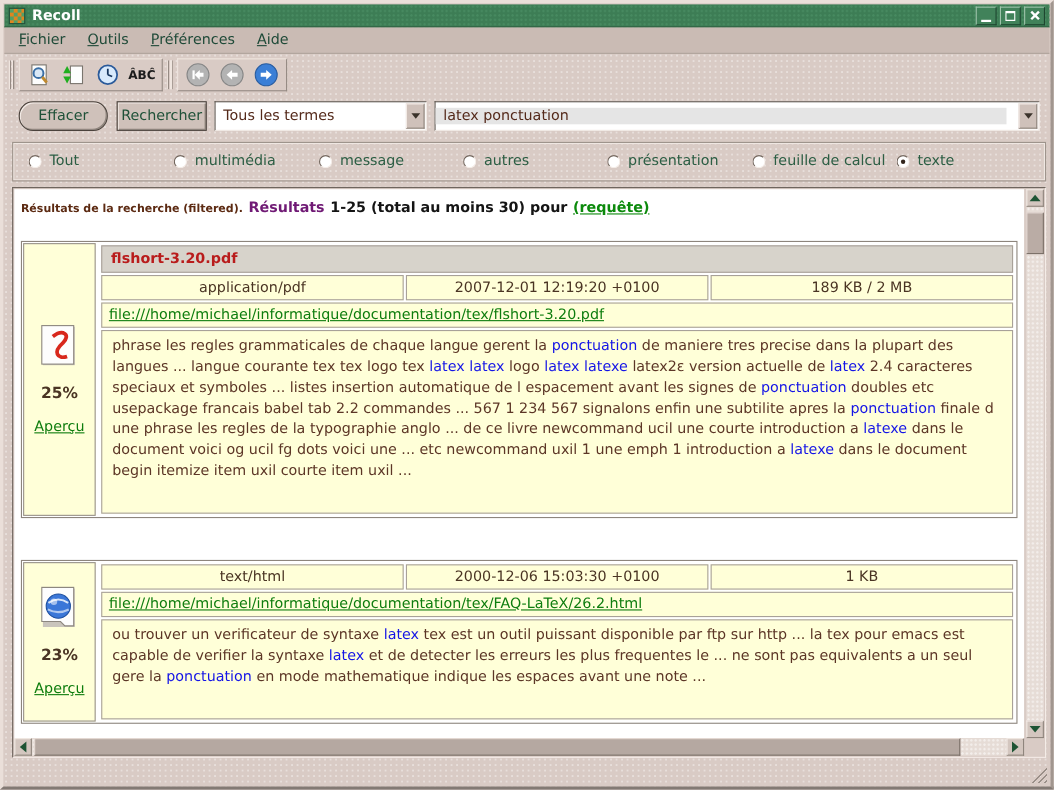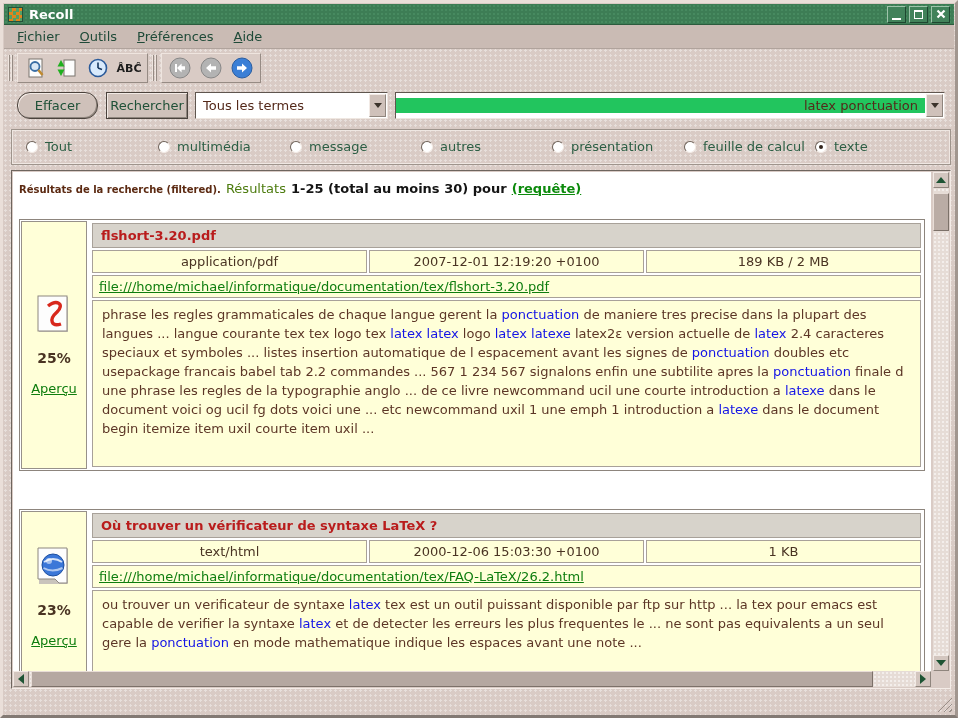--- a/index.html
+++ b/index.html
@@ -58,44 +58,44 @@
   .search-row { position:absolute; left:0; top:85px; right:0; height:34px; }
   .btn3d {
     position:absolute; top:4px; height:27px;
     background:#cfc1ba; border:1px solid #4a423c;
     box-shadow: inset 1px 1px 0 #f2eae5, inset -1px -1px 0 #8f857d;
     color:#1f5138; font-size:13px; font-family:inherit; cursor:default;
     display:flex; align-items:center; justify-content:center;
   }
   .combo { position:absolute; top:4px; height:27px; background:#fff;
     border:1px solid; border-color:#5f564f #efe7e1 #efe7e1 #5f564f;
-    display:flex; align-items:center; }
+    display:flex; align-items:center;gap:10px; }
   .combo .val { flex:1; padding:0 7px; font-size:13px; color:#54291a; white-space:nowrap; overflow:hidden; }
   .combo input { flex:1; min-width:0; border:none; outline:none; padding:0 7px;
-    font:13px "DejaVu Sans","Liberation Sans",sans-serif; color:#54291a; background:#22c55e;text-align:right; }
+    font:13px "DejaVu Sans","Liberation Sans",sans-serif; color:#54291a; background:#e5e5e5; }
   .combo-arrow { width:17px; height:23px; margin:1px; flex:none; background:#cfc1ba;
     border:1px solid; border-color:#f2eae5 #8f857d #8f857d #f2eae5;
     display:flex; align-items:flex-start; justify-content:center; }
   .combo-arrow::after { content:""; border:4px solid transparent; border-top:5px solid #3b332b; margin-top:8px; }
   
   .radio-row { position:absolute; left:8px; top:126px; width:940px; height:36px;
     border:1px solid #9e948c; box-shadow: inset 1px 1px 0 #efe7e2, inset -1px -1px 0 #efe7e2; }
   .radio-item { position:absolute; top:9px; display:flex; align-items:center; gap:7px;
     font-size:13px; color:#2c5e44; white-space:nowrap; }
   .radio-circle { width:12px; height:12px; border-radius:50%; background:#fff; flex:none;
     border:1px solid; border-color:#6e6259 #f4ece7 #f4ece7 #6e6259; position:relative; }
   .radio-item.checked .radio-circle::after { content:""; position:absolute; inset:3px; border-radius:50%; background:#33251c; }
   
   .results-frame { position:absolute; left:8px; top:167px; width:940px; height:519px;
     border:1px solid; border-color:#6e655e #f4ece7 #f4ece7 #6e655e; background:#d9cbc5; }
   .results-viewport { position:absolute; left:1px; top:1px; right:19px; bottom:17px;
     background:#fff; overflow:hidden; padding-top:4px; }
   .results-header { padding:2px 4px 10px 6px; white-space:nowrap; }
   .rh-title { font-size:10px; font-weight:bold; color:#5c2a12; }
-  .rh-prefix { font-size:13px; color:#4d7c0f; }
+  .rh-prefix { font-size:13px; color:#701a75;font-weight:bold; }
   .rh-range { font-size:13px; font-weight:bold; color:#141414; }
   .rh-query { font-size:13px; font-weight:bold; color:#0c8a0c; text-decoration:underline; cursor:pointer; }
   .result-entry { display:flex; margin:12px 6px 38px 6px; border:1px solid #8d857d; background:#fff; }
   .left-box { width:66px; flex:none; margin:1px 3px 1px 1px; background:#ffffd8;
     border:1px solid #97918a; display:flex; flex-direction:column; align-items:center;
     justify-content:center; gap:15px; }
   .relevance { font-weight:bold; font-size:14px; color:#4a3423; }
   .green-link { color:#0e7d0e; font-size:13px; text-decoration:underline; cursor:pointer; }
   .rtable-wrap { flex:1; margin:1px 1px 1px 0; }
   table.rtable { border-collapse:separate; border-spacing:2px; width:100%; table-layout:fixed; }
@@ -308,23 +308,20 @@
         <path d="M8 15 q9 -6 18 0" fill="none" stroke="rgba(255,255,255,.8)" stroke-width="2"></path>
         <path d="M7.5 21 q9 5 19 0" fill="none" stroke="rgba(255,255,255,.6)" stroke-width="2"></path>
         <circle cx="13" cy="14" r="3" fill="rgba(255,255,255,.55)"></circle>
       </svg>
       <span class="relevance">23%</span>
       <a class="green-link">Aperçu</a>
     </div>
     <div class="rtable-wrap">
       <table class="rtable">
         <tbody>
-                <tr>
-                  <td class="td-title" colspan="3">Où trouver un vérificateur de syntaxe LaTeX ?</td>
-                </tr>
         <tr>
           <td class="td-meta">text/html</td>
           <td class="td-meta">2000-12-06 15:03:30 +0100</td>
           <td class="td-meta">1 KB</td>
         </tr>
         <tr>
                   <td class="td-url" colspan="3"><a class="green-link">file:///home/michael/informatique/documentation/tex/FAQ-LaTeX/26.2.html</a></td>
                 </tr>
         <tr>
                   <td class="td-snippet" colspan="3">ou trouver un verificateur de syntaxe <span class="hl">latex</span> tex est un outil puissant disponible par ftp sur http ... la tex pour emacs est capable de verifier la syntaxe <span class="hl">latex</span> et de detecter les erreurs les plus frequentes le ... ne sont pas equivalents a un seul gere la <span class="hl">ponctuation</span> en mode mathematique indique les espaces avant une note ...</td>

